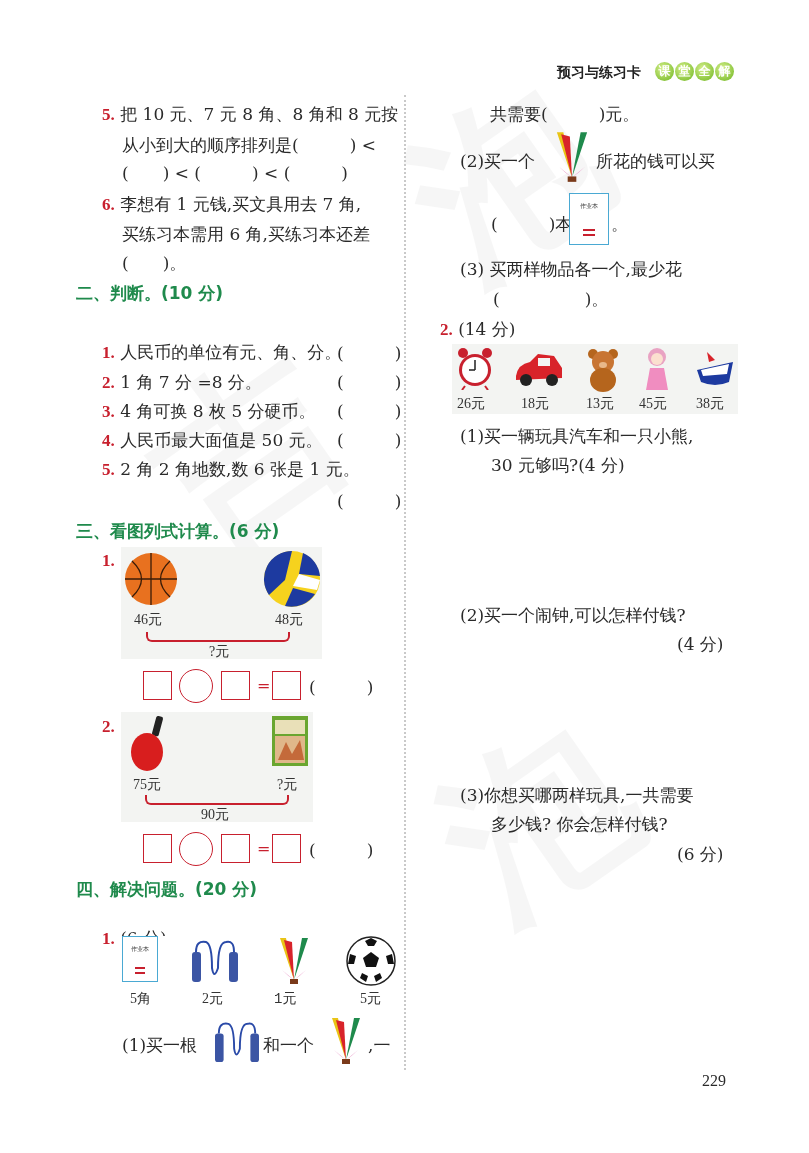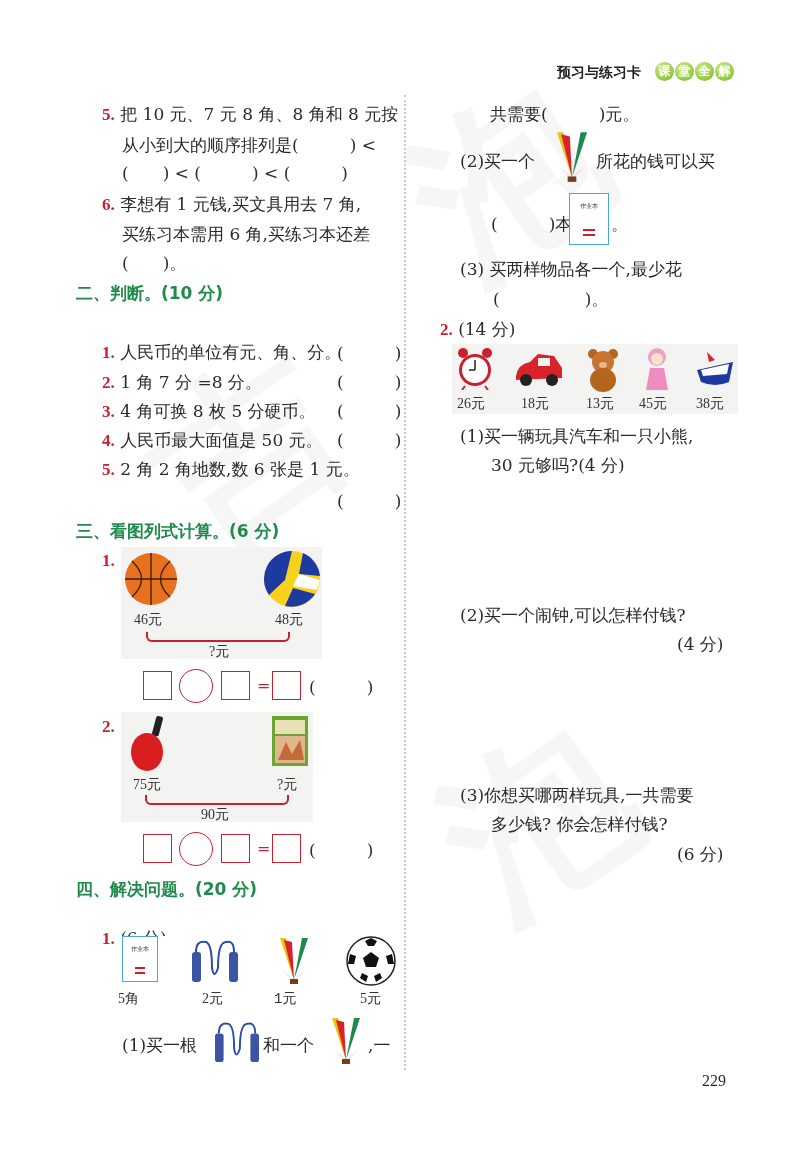--- a/index.html
+++ b/index.html
@@ -167,21 +167,21 @@
   </svg>
   <svg class="abs" style="left:228px; top:0px;" width="50" height="50" viewBox="0 0 50 50">
     <circle cx="25" cy="25" r="24" fill="#fff" stroke="#222" stroke-width="1.5"></circle>
     <polygon points="25,16 33,22 30,31 20,31 17,22" fill="#111"></polygon>
     <polygon points="25,2 31,5 28,10 22,10 19,5" fill="#111"></polygon>
     <polygon points="46,18 48,28 42,28 40,20" fill="#111"></polygon>
     <polygon points="4,18 2,28 8,28 10,20" fill="#111"></polygon>
     <polygon points="14,42 20,46 22,40 16,37" fill="#111"></polygon>
     <polygon points="36,42 30,46 28,40 34,37" fill="#111"></polygon>
   </svg>
-  <div class="price" style="left:0; top:54px;">5角</div>
+  <div class="price" style="left:12px; top:54px;">5角</div>
   <div class="price" style="left:84px; top:54px;">2元</div>
   <div class="price" style="left:156px; top:54px;font-family:Liberation Mono, monospace;">1元</div>
   <div class="price" style="left:242px; top:54px;">5元</div>
 </div>
 
 <div class="line" style="left:122px; top:1034px;">(1)买一根</div>
 <svg class="abs" style="left:212px; top:1020px;" width="50" height="44" viewBox="0 0 50 46">
   <rect x="2" y="14" width="9" height="30" rx="3" fill="#3b55a4"></rect>
   <rect x="39" y="14" width="9" height="30" rx="3" fill="#3b55a4"></rect>
   <path d="M6 14 Q6 2 16 4 Q22 6 22 30 Q24 42 28 30 Q28 4 36 4 Q44 2 44 14" stroke="#2a4aa8" stroke-width="2" fill="none"></path>

